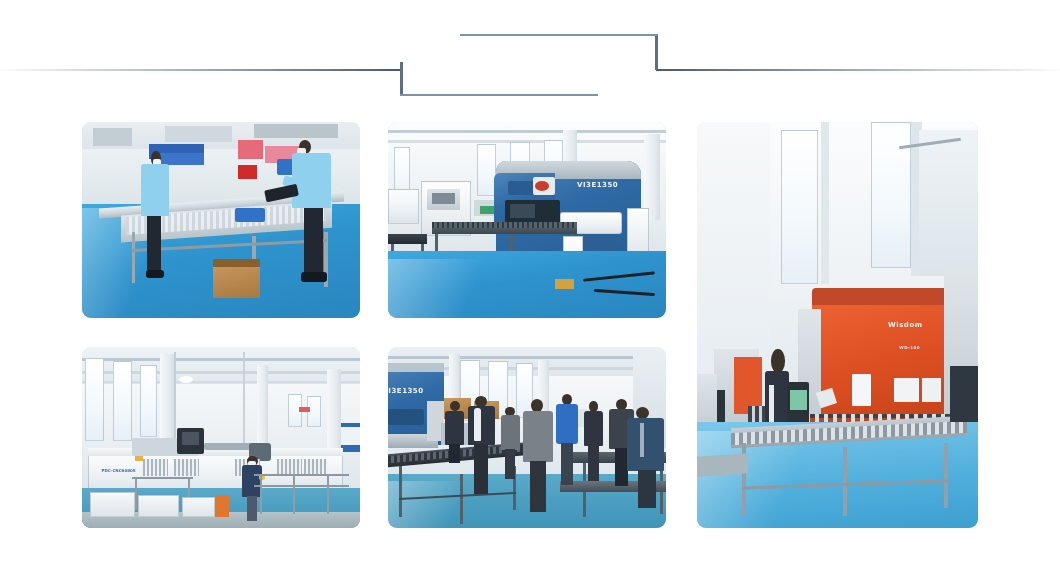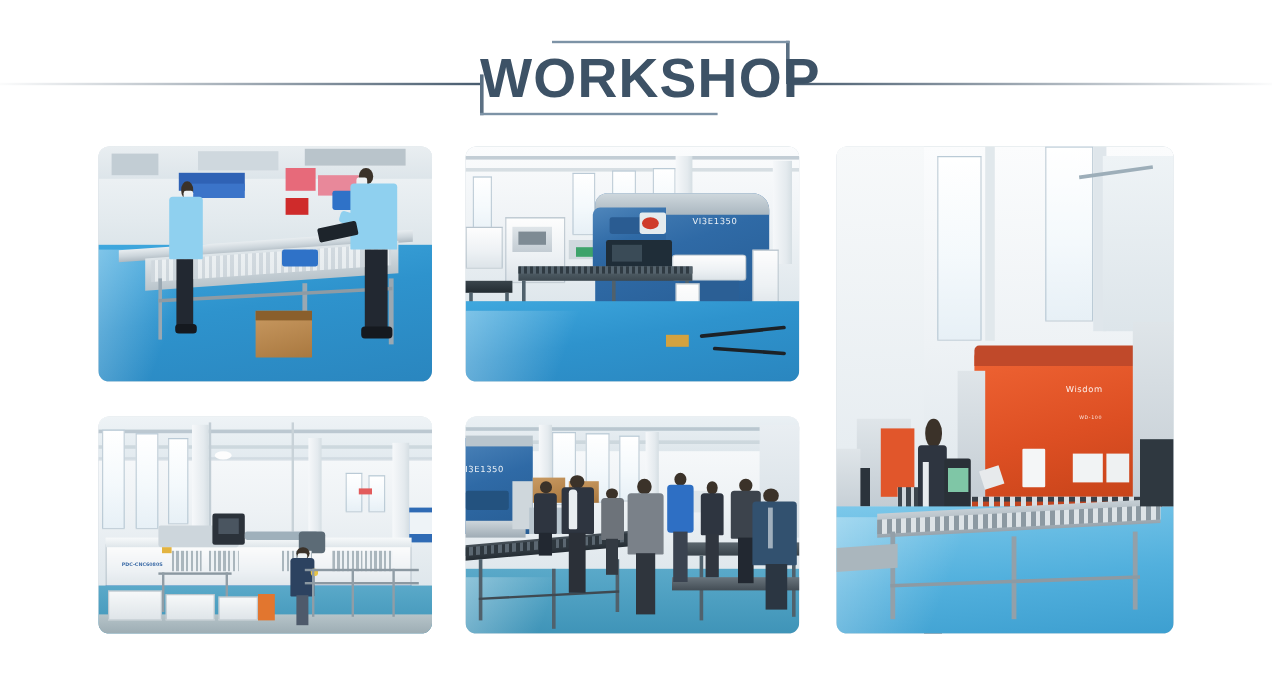--- a/index.html
+++ b/index.html
@@ -178,21 +178,21 @@
   
   .carton { background: linear-gradient(165deg, #c99a62, #a9783f); }
   .bin-blue { background: #2f72c8; border-radius: 2px; }
   .stack-white { background: linear-gradient(180deg,#f6f8f9,#dfe5e9); border:1px solid rgba(150,165,175,0.5); }
   .cable { background: #1c2227; border-radius: 2px; }
   .panel-dark { background: #1d242b; border-radius: 2px; }
   .brand {
     position: absolute;
     color: rgba(255,255,255,0.9);
     font-family: "DejaVu Sans", sans-serif;
-    font-weight: 400;
+    font-weight: 700;
     letter-spacing: 0.5px;
     white-space: nowrap;
   }
   .brand-sm { font-size: 7px; }
   .brand-xs { font-size: 4px; color: rgba(255,255,255,0.85); }
   .label-blue {
     position: absolute;
     color: #3f6ea8;
     font-family: "DejaVu Sans", sans-serif;
     font-size: 4px;
@@ -212,21 +212,20 @@
     <div class="rule rule-left"></div>
     <div class="rule rule-right"></div>
 
     <div class="frame">
       <div class="frame-bar frame-bar-left"></div>
       <div class="frame-bar frame-bar-right"></div>
       <div class="frame-line frame-line-top"></div>
       <div class="frame-line frame-line-bottom"></div>
     </div>
 
-    <div class="heading-title">WORKSHOP</div>
   </div>
 
   <div class="gallery">
 
     <div class="tile tile-1">
       <div class="photo">
         <div class="p wall-pale" style="height:52%"></div>
         <div class="p" style="left:0;top:0;width:100%;height:14%;background:linear-gradient(180deg,#e9eef1,#dde5ea)"></div>
         <div class="p" style="left:4%;top:3%;width:14%;height:9%;background:#c2cdd4"></div>
         <div class="p" style="left:30%;top:2%;width:24%;height:8%;background:#cfd8de"></div>

